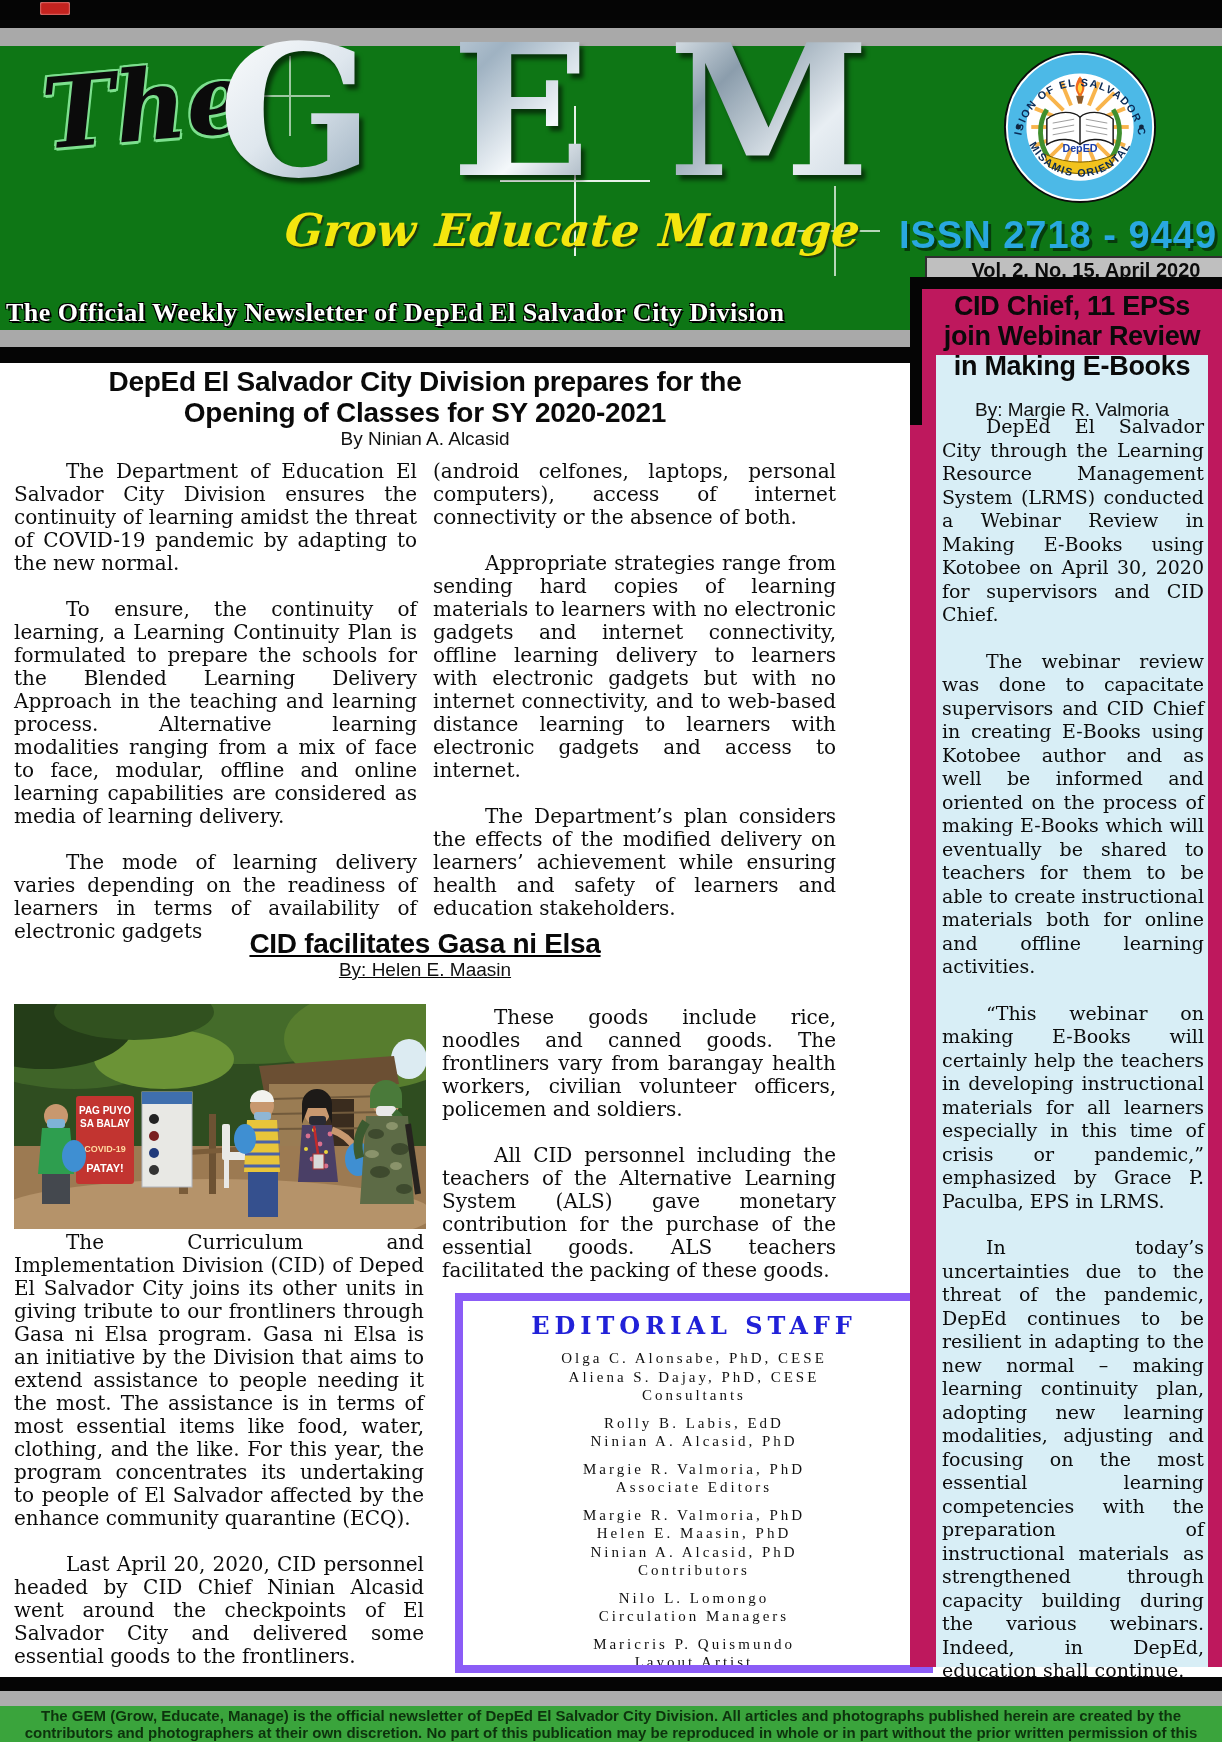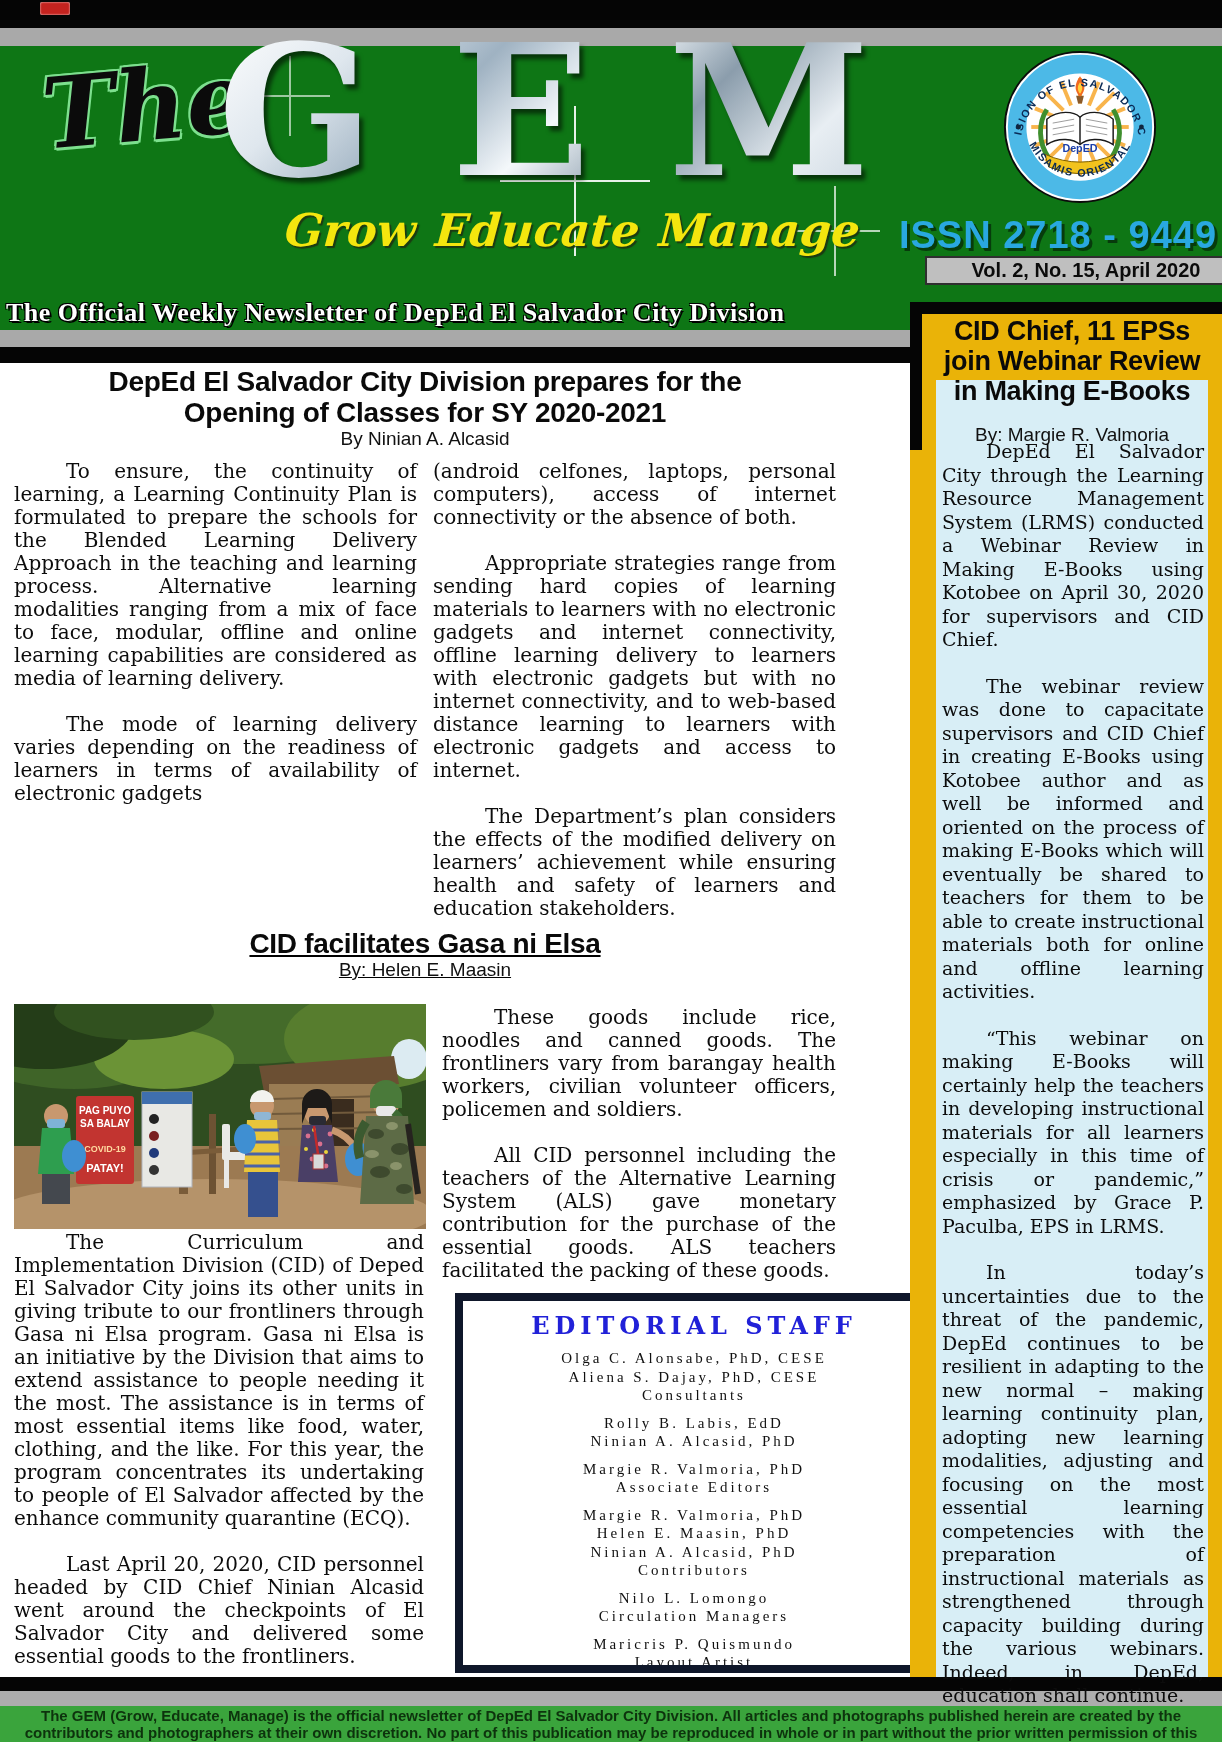--- a/index.html
+++ b/index.html
@@ -62,29 +62,29 @@
   .a1-cols{display:flex;gap:16px;margin-top:10px;}
   .a1-cols .col{width:403px;}
 
   .article2{position:absolute;left:14px;top:928px;width:822px;height:760px;text-decoration:underline;}
   .a2-photo{position:absolute;left:0;top:76px;width:412px;height:225px;}
   .a2-col1{position:absolute;left:0;top:303px;width:410px;}
   .a2-col2{position:absolute;left:428px;top:78px;width:394px;}
 
   
   .editorial{position:absolute;left:455px;top:1293px;width:478px;height:380px;
-             background:#ffffff;border:8px solid #0f172a;box-sizing:border-box;
+             background:#ffffff;border:8px solid #8b5cf6;box-sizing:border-box;
              overflow:hidden;text-align:center;}
   .ed-title{margin-top:10px;font-family:"DejaVu Serif",serif;font-weight:bold;font-size:24px;
             letter-spacing:5px;color:#2121d8;}
   .ed-group{margin-top:9px;font-family:Liberation Serif, serif;font-size:15px;
             letter-spacing:3px;line-height:18.5px;color:#101010;}
 
   
-  .sidebar{position:absolute;left:910px;top:302px;width:312px;height:1390px;background:#eab308;}
+  .sidebar{position:absolute;left:910px;top:277px;width:312px;height:1390px;background:#be185d;}
   .sb-topbar{position:absolute;left:0;top:0;width:312px;height:12px;background:#050505;}
   .sb-leftbar{position:absolute;left:0;top:0;width:12px;height:148px;background:#050505;}
   .sb-blue{position:absolute;left:26px;top:78px;width:272px;height:1312px;background:#d8eef6;}
   .sb-head{position:absolute;left:16px;top:14px;width:292px;text-align:center;z-index:2;
            font-weight:bold;font-size:27px;line-height:30px;letter-spacing:-0.3px;color:#0a0a0a;}
   .sb-byline{position:absolute;left:26px;top:106px;width:272px;text-align:center;z-index:2;
              font-size:19px;color:#111;margin-top:16px;}
   .sb-body{position:absolute;left:32px;top:138px;width:262px;z-index:2;
            font-family:"DejaVu Serif",serif;font-size:19px;line-height:23.5px;
            text-align:justify;color:#0c0c0c;}
@@ -173,20 +173,21 @@
   <div class="bar bar-black-mid"></div>
 
   <section class="article1">
     <div class="headline">
       <div>DepEd El Salvador City Division prepares for the</div>
       <div>Opening of Classes for SY 2020-2021</div>
     </div>
     <div class="byline">By Ninian A. Alcasid</div>
     <div class="a1-cols body-text">
       <div class="col">
+        <p>The Department of Education El Salvador City Division ensures the continuity of learning amidst the threat of COVID-19 pandemic by adapting to the new normal.</p>
         <p>To ensure, the continuity of learning, a Learning Continuity Plan is formulated to prepare the schools for the Blended Learning Delivery Approach in the teaching and learning process. Alternative learning modalities ranging from a mix of face to face, modular, offline and online learning capabilities are considered as media of learning delivery.</p>
         <p>The mode of learning delivery varies depending on the readiness of learners in terms of availability of electronic gadgets</p>
       </div>
       <div class="col">
         <p style="text-indent:0;">(android celfones, laptops, personal computers), access of internet connectivity or the absence of both.</p>
         <p>Appropriate strategies range from sending hard copies of learning materials to learners with no electronic gadgets and internet connectivity, offline learning delivery to learners with electronic gadgets but with no internet connectivity, and to web-based distance learning to learners with electronic gadgets and access to internet.</p>
         <p>The Department’s plan considers the effects of the modified delivery on learners’ achievement while ensuring health and safety of learners and education stakeholders.</p>
       </div>
     </div>
   </section>

